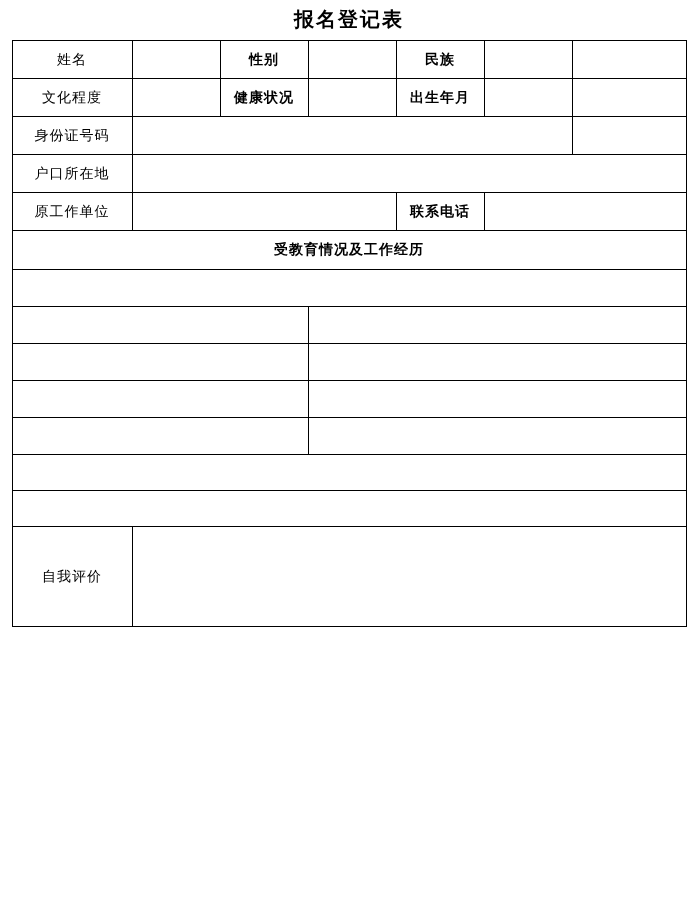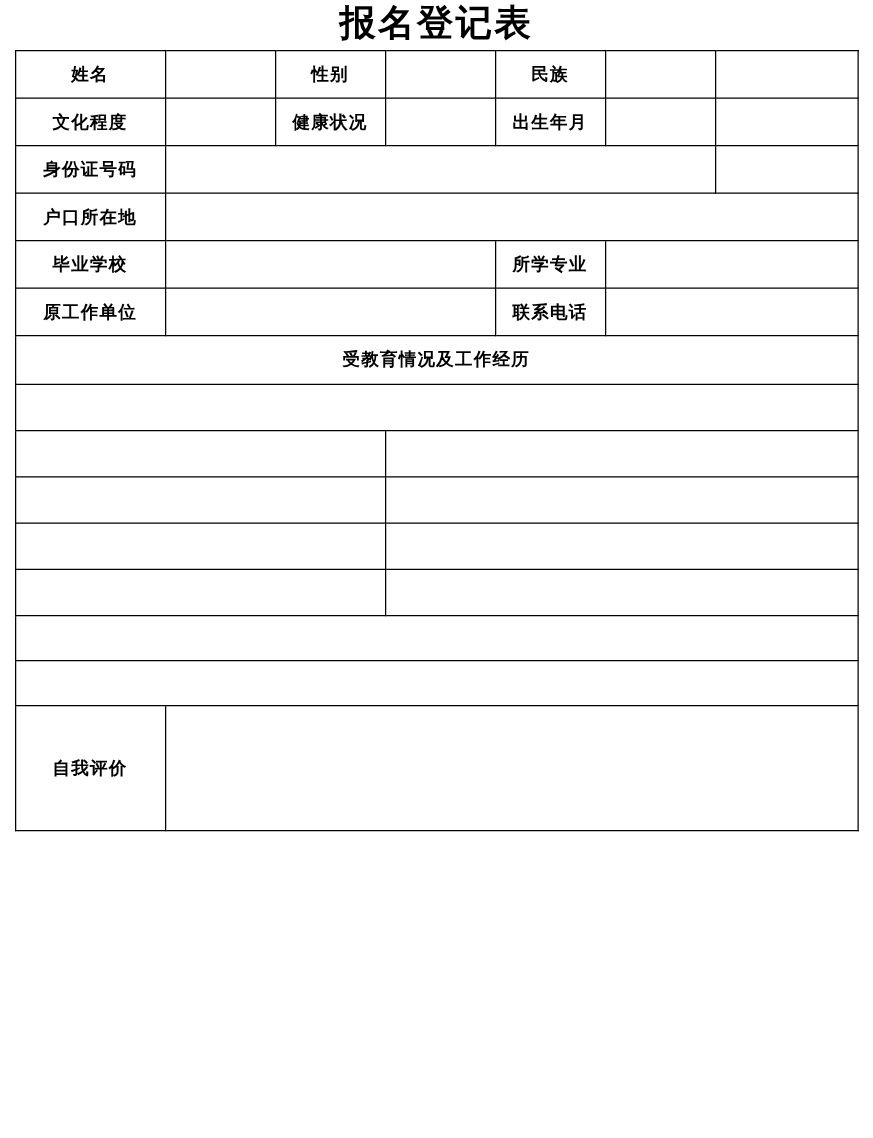--- a/index.html
+++ b/index.html
@@ -16,21 +16,21 @@
   }
   .page {
     width: 698px;
     height: 910px;
     position: relative;
     box-sizing: border-box;
   }
   .title {
     text-align: center;
     font-family: Liberation Serif, serif;
-    font-size: 29px;
+    font-size: 20px;
     font-weight: bold;
     letter-spacing: 2px;
     padding-top: 4px;
     padding-bottom: 6px;
     line-height: 30px;
   }
   table.form {
     border-collapse: collapse;
     width: 674px;
     margin: 0 auto;
@@ -38,21 +38,21 @@
   }
   table.form td {
     border: 1px solid #000000;
     font-size: 14px;
     padding: 0;
     text-align: center;
     vertical-align: middle;
     font-family: "Liberation Serif", "DejaVu Serif", serif;
   }
   td.label {
-    font-weight: bold;
+    font-weight: normal;
     letter-spacing: 1px;
   }
   td.center-label {
     font-weight: bold;
     letter-spacing: 1px;
   }
   td.section {
     font-weight: bold;
     letter-spacing: 1px;
     height: 38px;
@@ -110,26 +110,20 @@
         <td class="blank" colspan="5"></td>
         <td class="blank"></td>
       </tr>
 
       <tr class="r-main">
         <td class="label">户口所在地</td>
         <td class="blank" colspan="6"></td>
       </tr>
 
 
-      <tr class="r-main">
-        <td class="label">毕业学校</td>
-        <td class="blank" colspan="3"></td>
-        <td class="center-label">所学专业</td>
-        <td class="blank" colspan="2"></td>
-      </tr>
 
       <tr class="r-main">
         <td class="label">原工作单位</td>
         <td class="blank" colspan="3"></td>
         <td class="center-label">联系电话</td>
         <td class="blank" colspan="2"></td>
       </tr>
 
 
       <tr>

